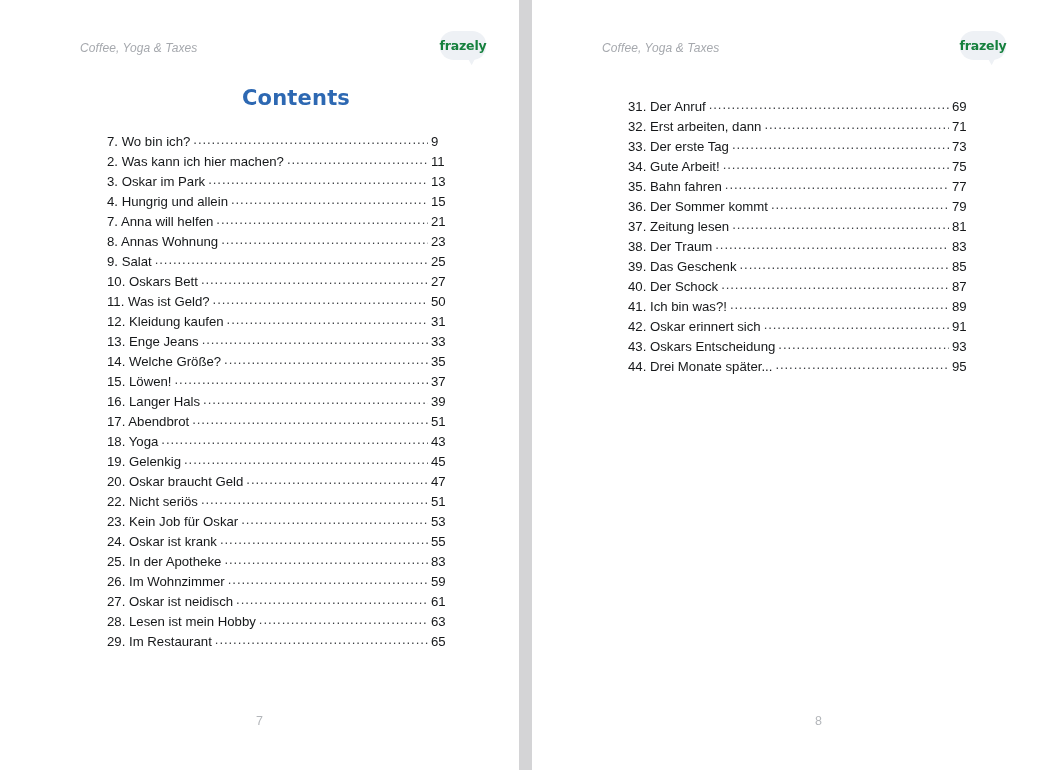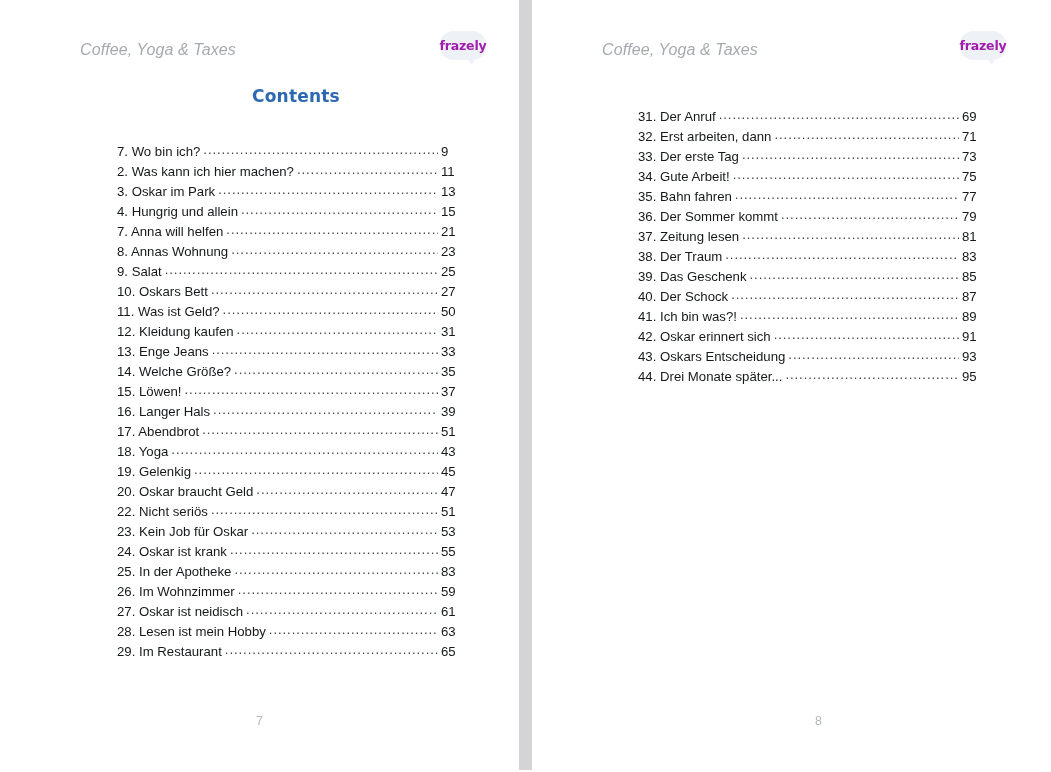--- a/index.html
+++ b/index.html
@@ -37,21 +37,21 @@
     width: 13px;
     height: 770px;
     background: #d4d4d6;
   }
 
   
   .runhead {
     position: absolute;
     top: 41px;
     font-style: italic;
-    font-size: 16px;
+    font-size: 12px;
     color: #a6a9ae;
     letter-spacing: 0.1px;
     white-space: nowrap;
   }
   .page-left  .runhead { left: 80px; }
   .page-right .runhead { left: 70px; }
 
   
   .logo {
     position: absolute;
@@ -82,43 +82,43 @@
   .logo .logo-text {
     position: absolute;
     left: 0; top: 0;
     width: 46px;
     height: 29px;
     display: flex;
     align-items: center;
     justify-content: center;
     font-size: 12.5px;
     font-weight: 700;
-    color: #a21caf;
+    color: #15803d;
     letter-spacing: -0.2px;
     font-family: "DejaVu Sans", sans-serif;
   }
 
   
   .contents-title {
     position: absolute;
     top: 86px;
     left: 0;
     width: 592px;
     text-align: center;
-    font-size: 17px;
+    font-size: 21px;
     font-weight: 700;
     color: #2d68b2;
     letter-spacing: 0.2px;
     font-family: "DejaVu Sans", sans-serif;
   }
 
   
   .toc {
     position: absolute;
-    margin: 16px;
+    margin: 6px;
     padding: 0;
     list-style: none;
   }
   .page-left .toc {
     top: 127px;
     left: 101px;
     width: 341px;
   }
   .page-right .toc {
     top: 92px;

